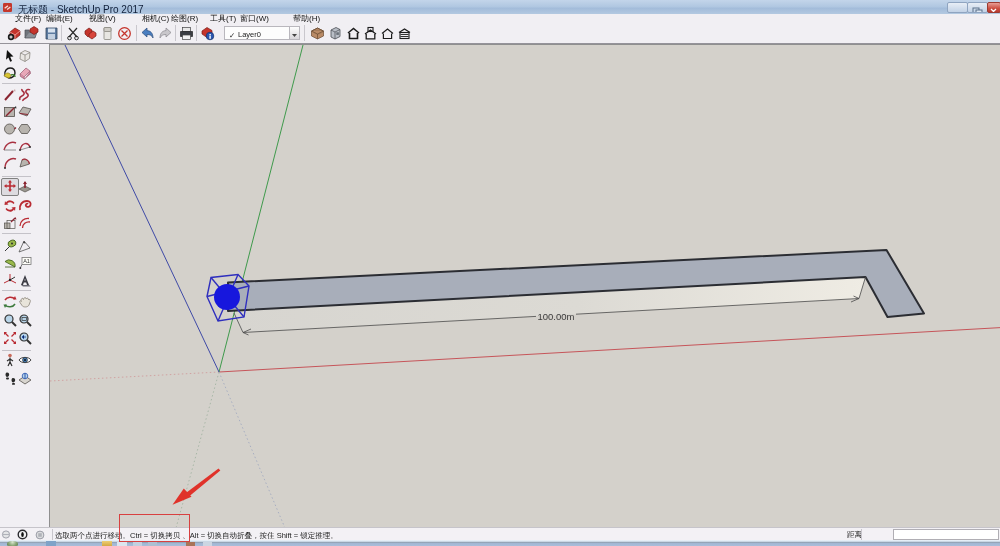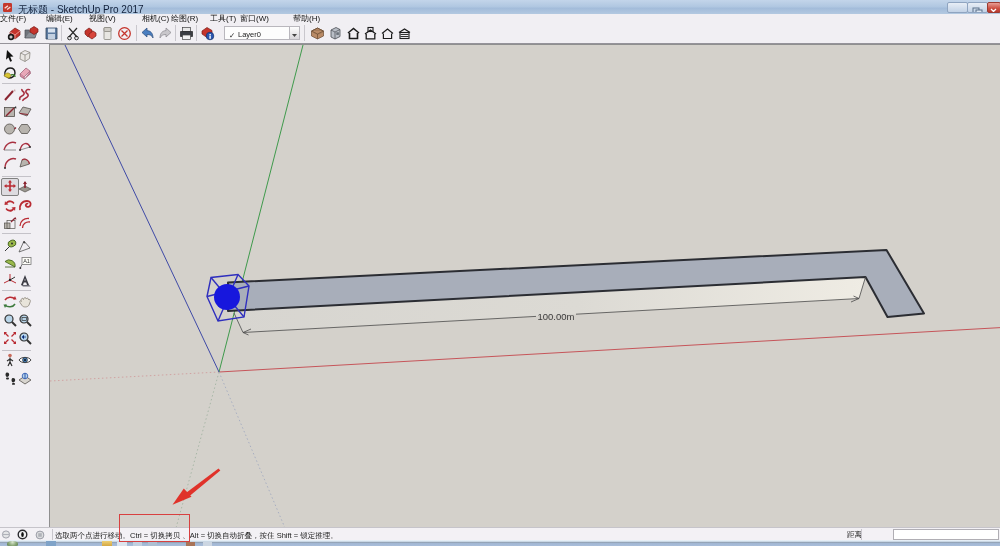--- a/index.html
+++ b/index.html
@@ -40,21 +40,21 @@
       </svg></div>
  <div class="wbtn" style="left:967px;width:19px;background:linear-gradient(#e8eef6,#c2d2e6)"><svg width="19" height="11">
         <rect x="5" y="2" width="6" height="5" fill="none" stroke="#5a7089"></rect>
         <rect x="8" y="4" width="6" height="5" fill="#dde7f2" stroke="#5a7089"></rect>
       </svg></div>
  <div class="wbtn" style="left:987px;width:12px;background:linear-gradient(#e89e96,#cc4f41 60%,#b83a2e);border-color:#9c3a30"><svg width="12" height="11">
         <path d="M3 3 L8 8 M8 3 L3 8" stroke="#fff" stroke-width="1.3"></path>
       </svg></div>
 </div>
 <div id="menubar">
- <span style="left:0">文件(F)</span>
+ <span style="left:15px">文件(F)</span>
     <span style="left:46px">编辑(E)</span>
  <span style="left:89px">视图(V)</span>
     <span style="left:142px">相机(C)</span>
  <span style="left:171px">绘图(R)</span>
     <span style="left:210px">工具(T)</span>
  <span style="left:240px">窗口(W)</span>
     <span style="left:293px">帮助(H)</span>
 </div>
 <div id="toolbar">
  <svg class="ti" style="left:7px" viewBox="0 0 15 15">

